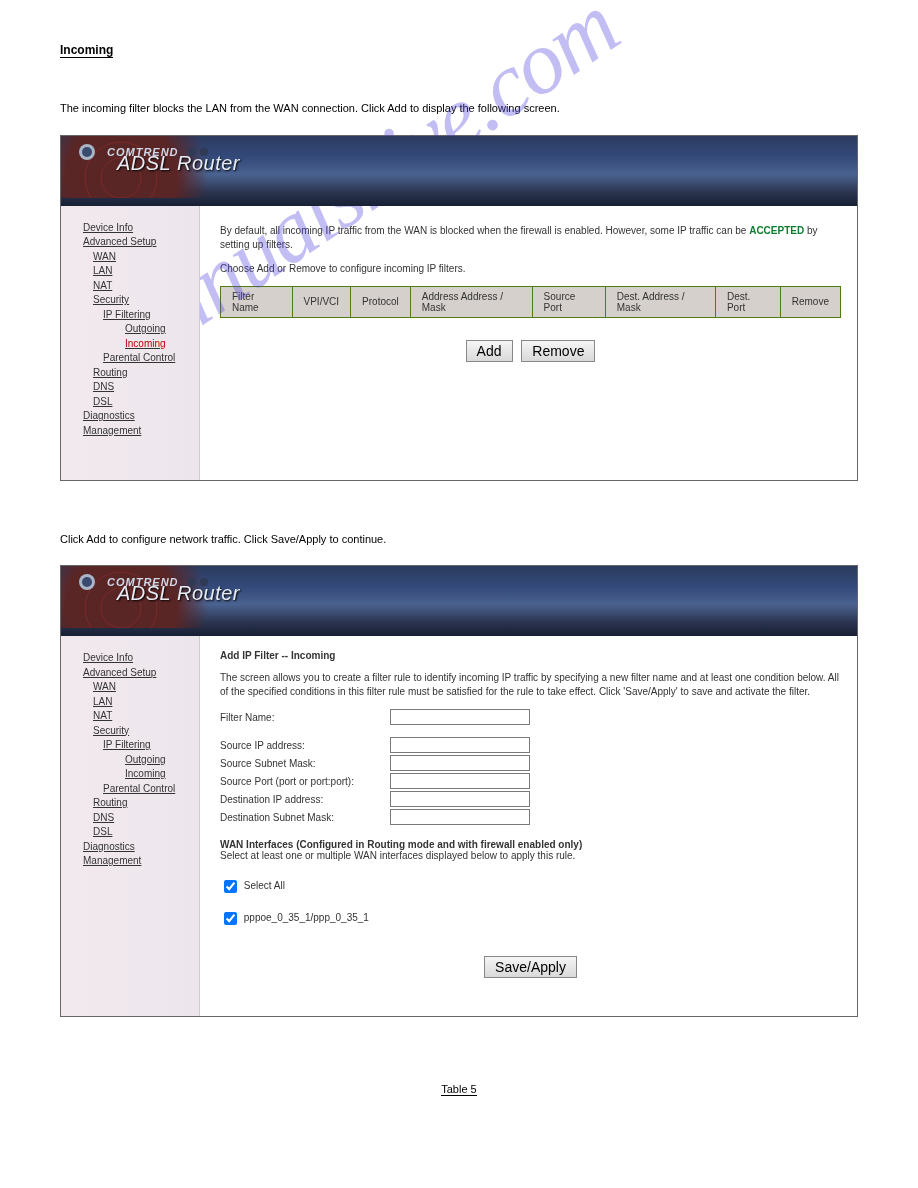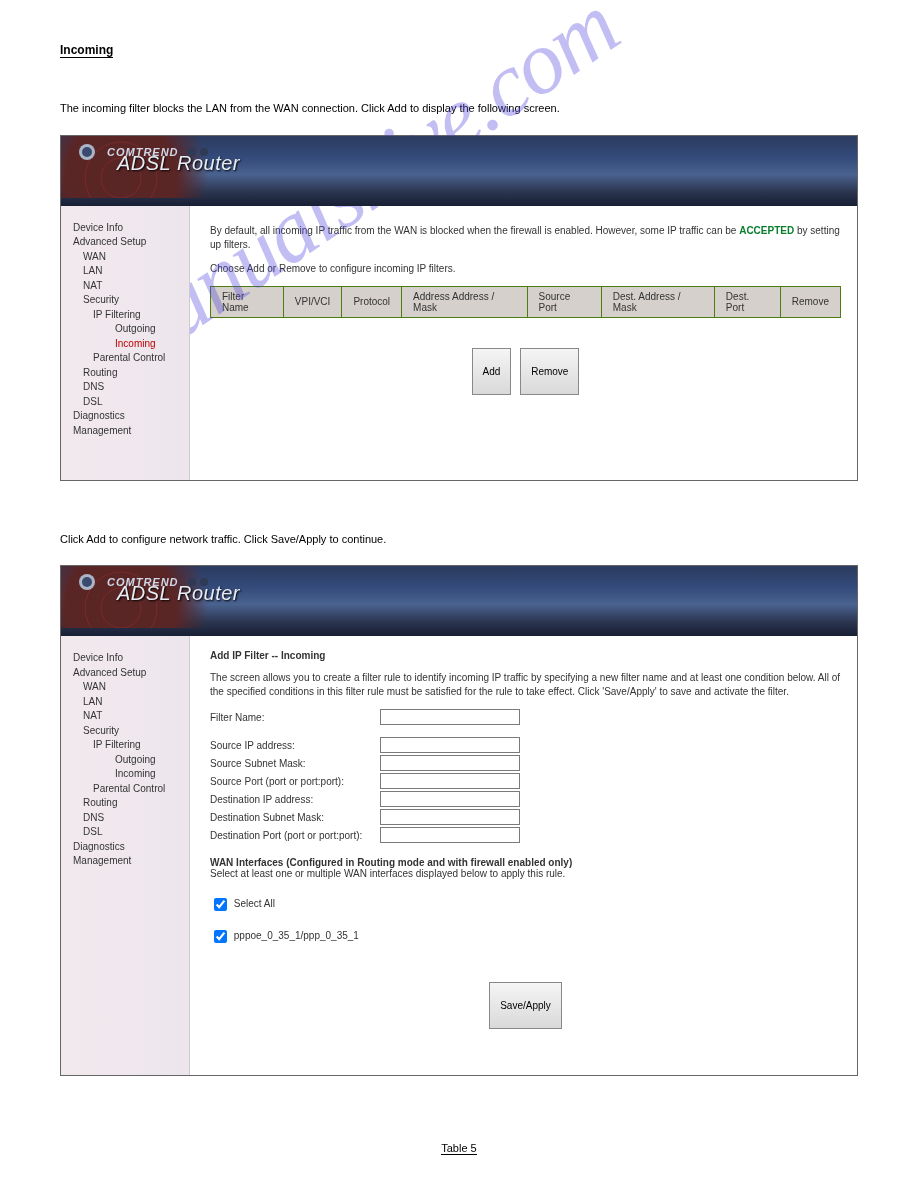--- a/index.html
+++ b/index.html
@@ -64,25 +64,26 @@
   font-style: italic;
   color: #e8ecf4;
   text-shadow: 1px 1px 2px #000;
   letter-spacing: 0.5px;
 }
 .router-body { display:flex; }
 .sidebar {
   width: 110px;
   background: linear-gradient(90deg,#f2e9ee,#ece6ec);
   border-right: 1px solid #ccc;
-  padding: 15px 6px 20px 12px;
+  padding: 15px 6px 20px 22px;
   font-size: 10px;
   color: #333;
   line-height: 1.45;
   position: relative;
+  text-decoration: underline;
 }
 .sidebar .lvl1 { font-weight: normal; margin-left: 0; }
 .sidebar .lvl2 { margin-left: 10px; }
 .sidebar .lvl3 { margin-left: 20px; }
 .sidebar .lvl4 { margin-left: 42px; }
 .sidebar .active { color:#b00; }
 .sidebar div { cursor:pointer; }
 .main {
   flex:1;
   padding: 14px 16px 30px 20px;
@@ -103,23 +104,23 @@
   border:1px solid #4d7c0f;
   font-weight:normal;
   font-size:10px;
   padding:4px 11px;
   text-align:left;
 }
 .btn-row { text-align:center; margin-top: 14px; }
 .btn {
   background: linear-gradient(#f5f5f5,#d9d9d9);
   border:1px solid #888;
-  font-size:10px;
-  padding:17px 10px;
-  margin:16px 3px;
+  font-size:14px;
+  padding:2px 10px;
+  margin:8px 3px;
   cursor:pointer;
 }
 .form-row { display:flex; align-items:center; margin:2px 0; }
 .form-row label { width:170px; font-size:10px; }
 .form-row input[type="text"], .form-row select {
   width:140px; height:16px; border:1px solid #7a7a7a; font-size:10px; box-sizing:border-box;
 }
 .form-row select { height:18px; }
 .wan-heading { font-weight:bold; margin-top:14px; font-size:10px; }
 .wan-sub { font-size:10px; margin-bottom:16px; }
@@ -295,24 +296,20 @@
           <input type="text" style="">
         </div>
         <div class="form-row">
           <label>Destination IP address:</label>
           <input type="text" style="">
         </div>
         <div class="form-row">
           <label>Destination Subnet Mask:</label>
           <input type="text" style="">
         </div>
-        <div class="form-row">
-          <label>Destination Port (port or port:port):</label>
-          <input type="text" style="">
-        </div>
 
         <div class="wan-heading">WAN Interfaces (Configured in Routing mode and with firewall enabled only)</div>
         <div class="wan-sub">Select at least one or multiple WAN interfaces displayed below to apply this rule.</div>
 
         <div class="check-row">
           <input type="checkbox" checked="" style="">
           <span>Select All</span>
         </div>
         <div class="check-row">
           <input type="checkbox" checked="" style="">

